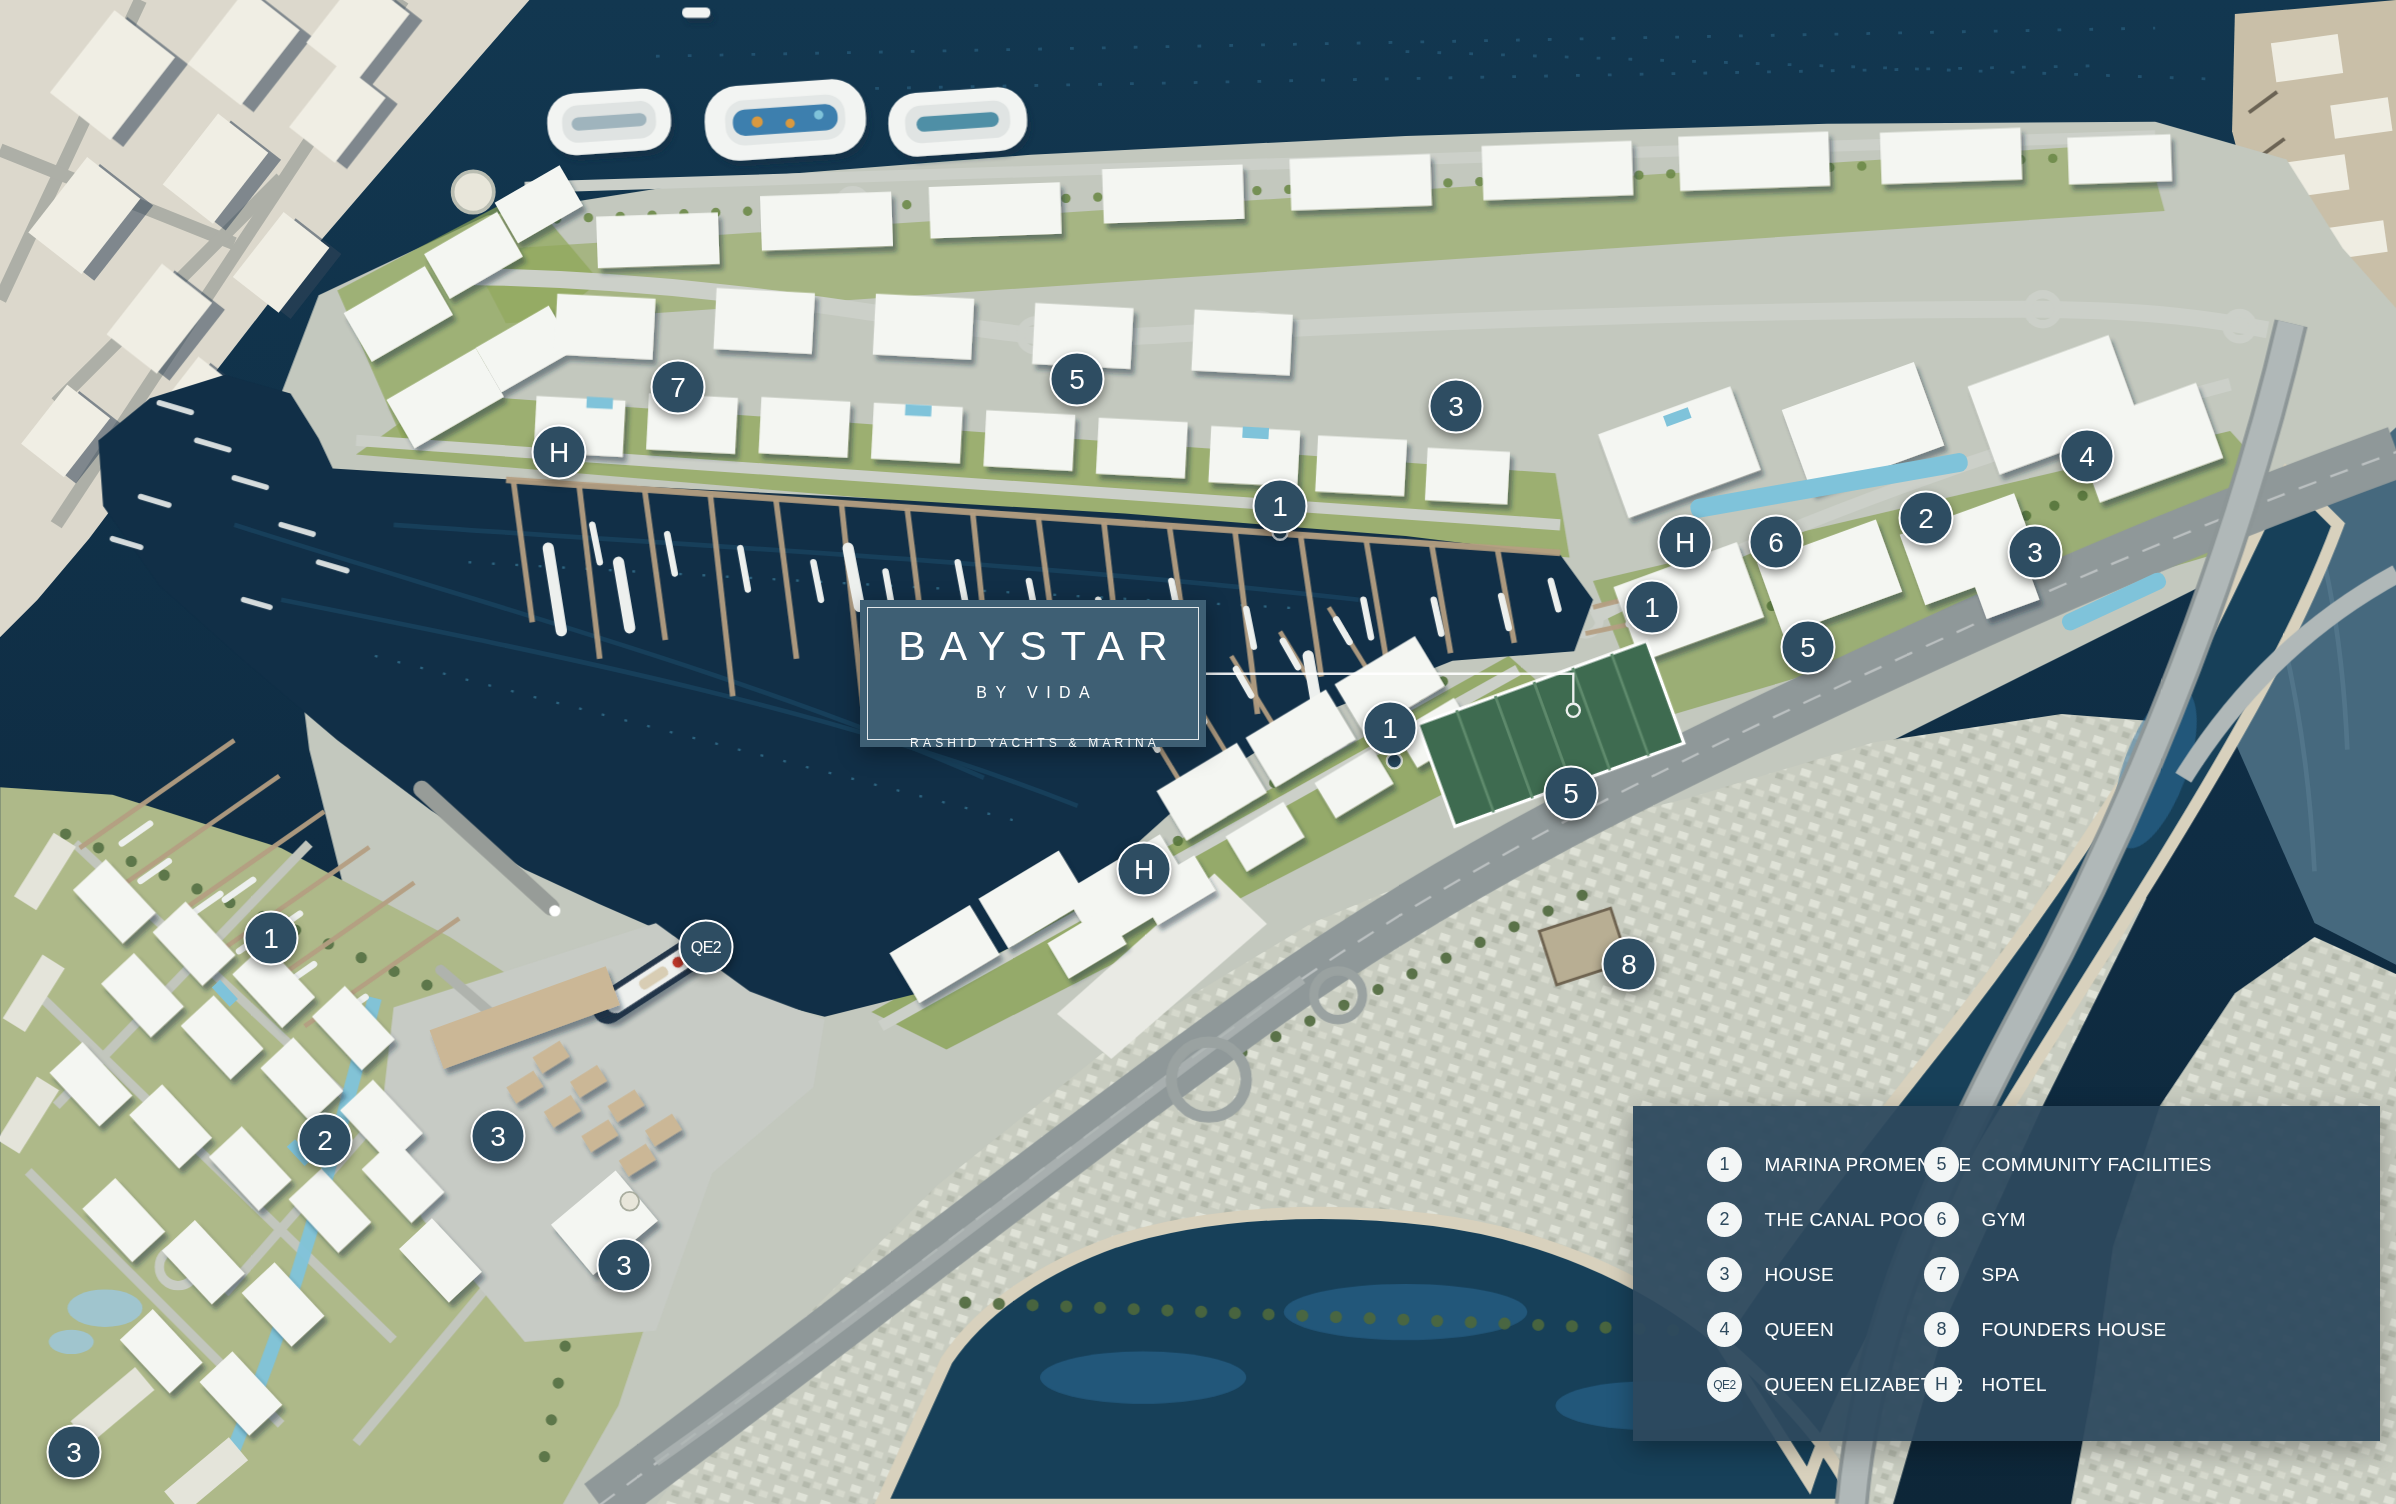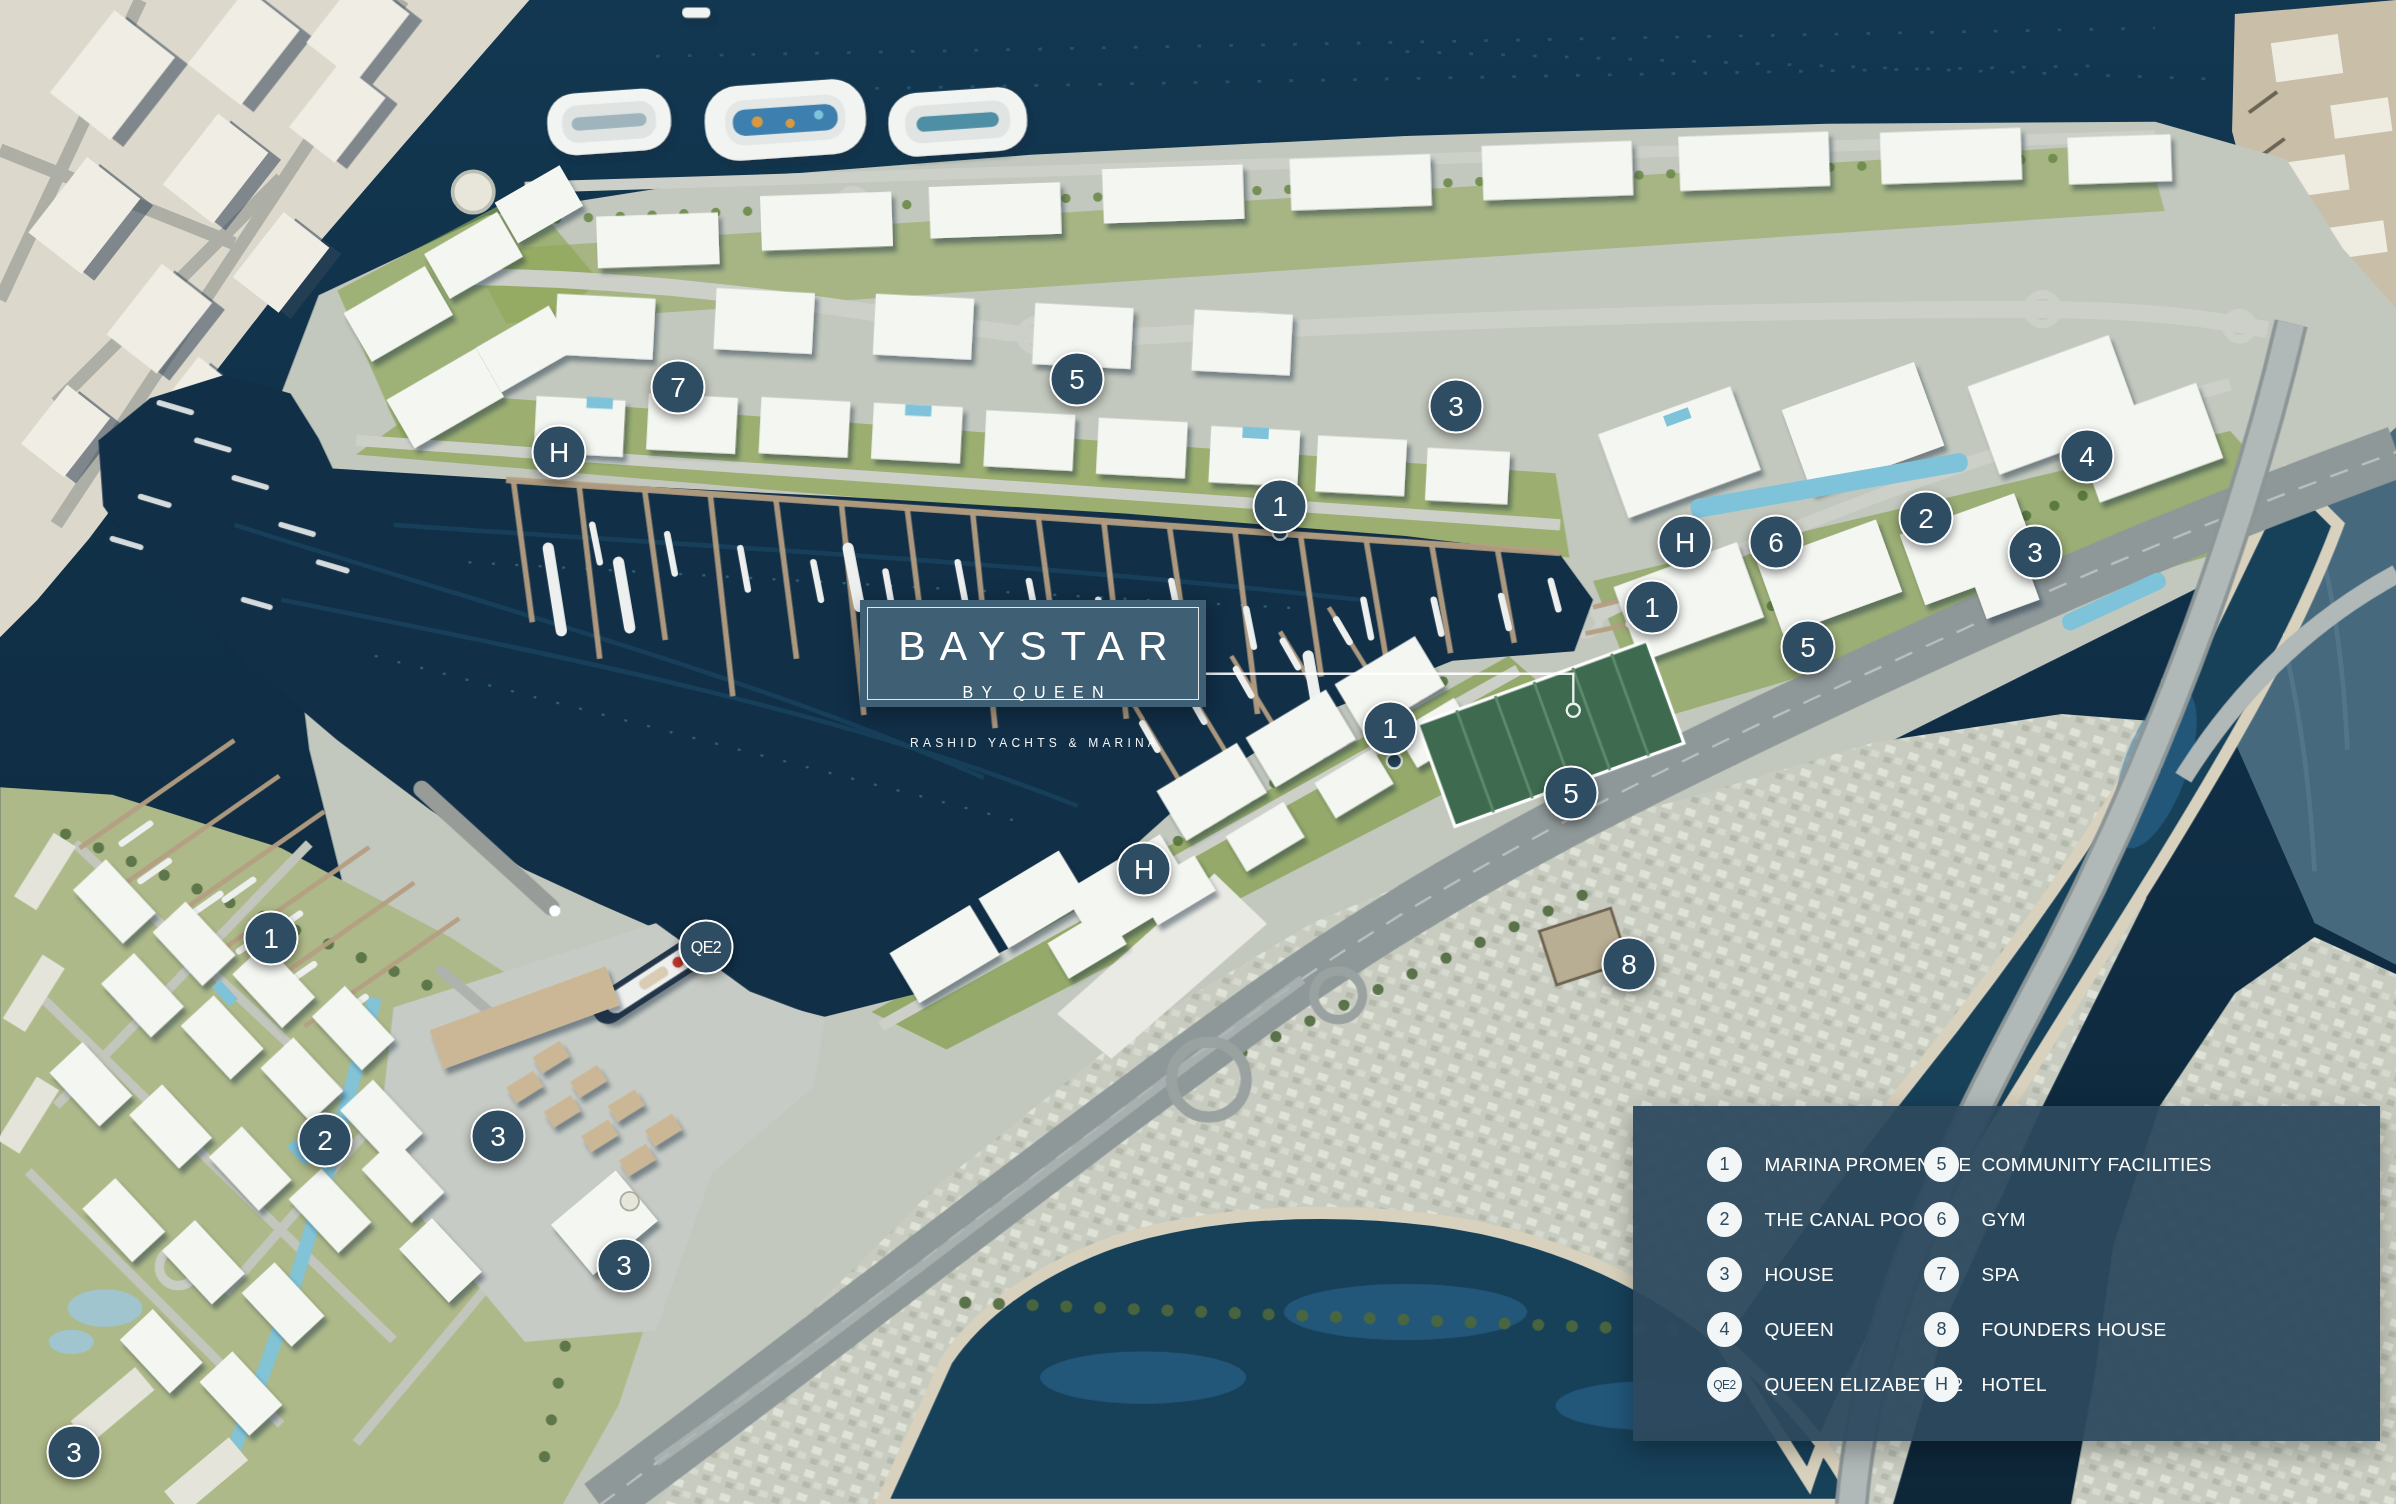--- a/index.html
+++ b/index.html
@@ -9,21 +9,21 @@
 
   
   .marker{position:absolute;width:51px;height:51px;border-radius:50%;
     background:var(--marker-fill,#2E4D62);border:2.8px solid var(--marker-ring,#fff);
     color:var(--marker-text,#fff);display:flex;align-items:center;justify-content:center;
     font-size:28px;font-weight:400;transform:translate(-50%,-50%);
     box-shadow:0 3.7px 9.4px rgba(0,0,0,.45);line-height:1;letter-spacing:0;cursor:pointer;}
   .marker.wide{font-size:16px;letter-spacing:-0.5px;}
 
   
-  .logo-card{position:absolute;left:860px;top:600px;width:346px;height:107px;
+  .logo-card{position:absolute;left:860px;top:600px;width:346px;height:147px;
     background:var(--logo-bg,#3E5F74);box-shadow:0 5.6px 20.6px rgba(0,0,0,.35);}
   .logo-card .inner{position:absolute;inset:6.6px;border:0.9px solid var(--logo-border,rgba(255,255,255,.85));}
   .logo-title{position:absolute;left:0;right:0;top:22.5px;text-align:center;color:#fff;
     font-size:41px;font-weight:300;letter-spacing:14px;text-indent:14px;}
   .logo-sub{position:absolute;left:0;right:0;top:84px;text-align:center;color:#fff;
     font-size:16px;font-weight:300;letter-spacing:8.4px;text-indent:8.4px;}
   .logo-tag{position:absolute;left:0;right:0;top:116px;text-align:center;color:rgba(255,255,255,.95);
     font-size:12px;font-weight:300;letter-spacing:4.2px;text-indent:4.2px;margin-top:20px;}
 
   
@@ -498,21 +498,21 @@
       <div class="marker" style="left: 271px; top: 938px;">1</div>
       <div class="marker" style="left: 325px; top: 1140px;">2</div>
       <div class="marker" style="left: 498px; top: 1136px;">3</div>
       <div class="marker" style="left: 624px; top: 1265px;">3</div>
       <div class="marker" style="left: 74px; top: 1452px;">3</div>
     </div>
 
   <div class="logo-card">
     <div class="inner"></div>
     <div class="logo-title">BAYSTAR</div>
-    <div class="logo-sub">BY QUEEN</div>
+    <div class="logo-sub">BY VIDA</div>
     <div class="logo-tag">RASHID YACHTS &amp; MARINA</div>
   </div>
 
   <div class="legend">
       <div class="col c0">
         <div class="row">
           <div class="key">1</div>
           <div class="lbl">MARINA PROMENADE</div>
         </div>
         <div class="row">

